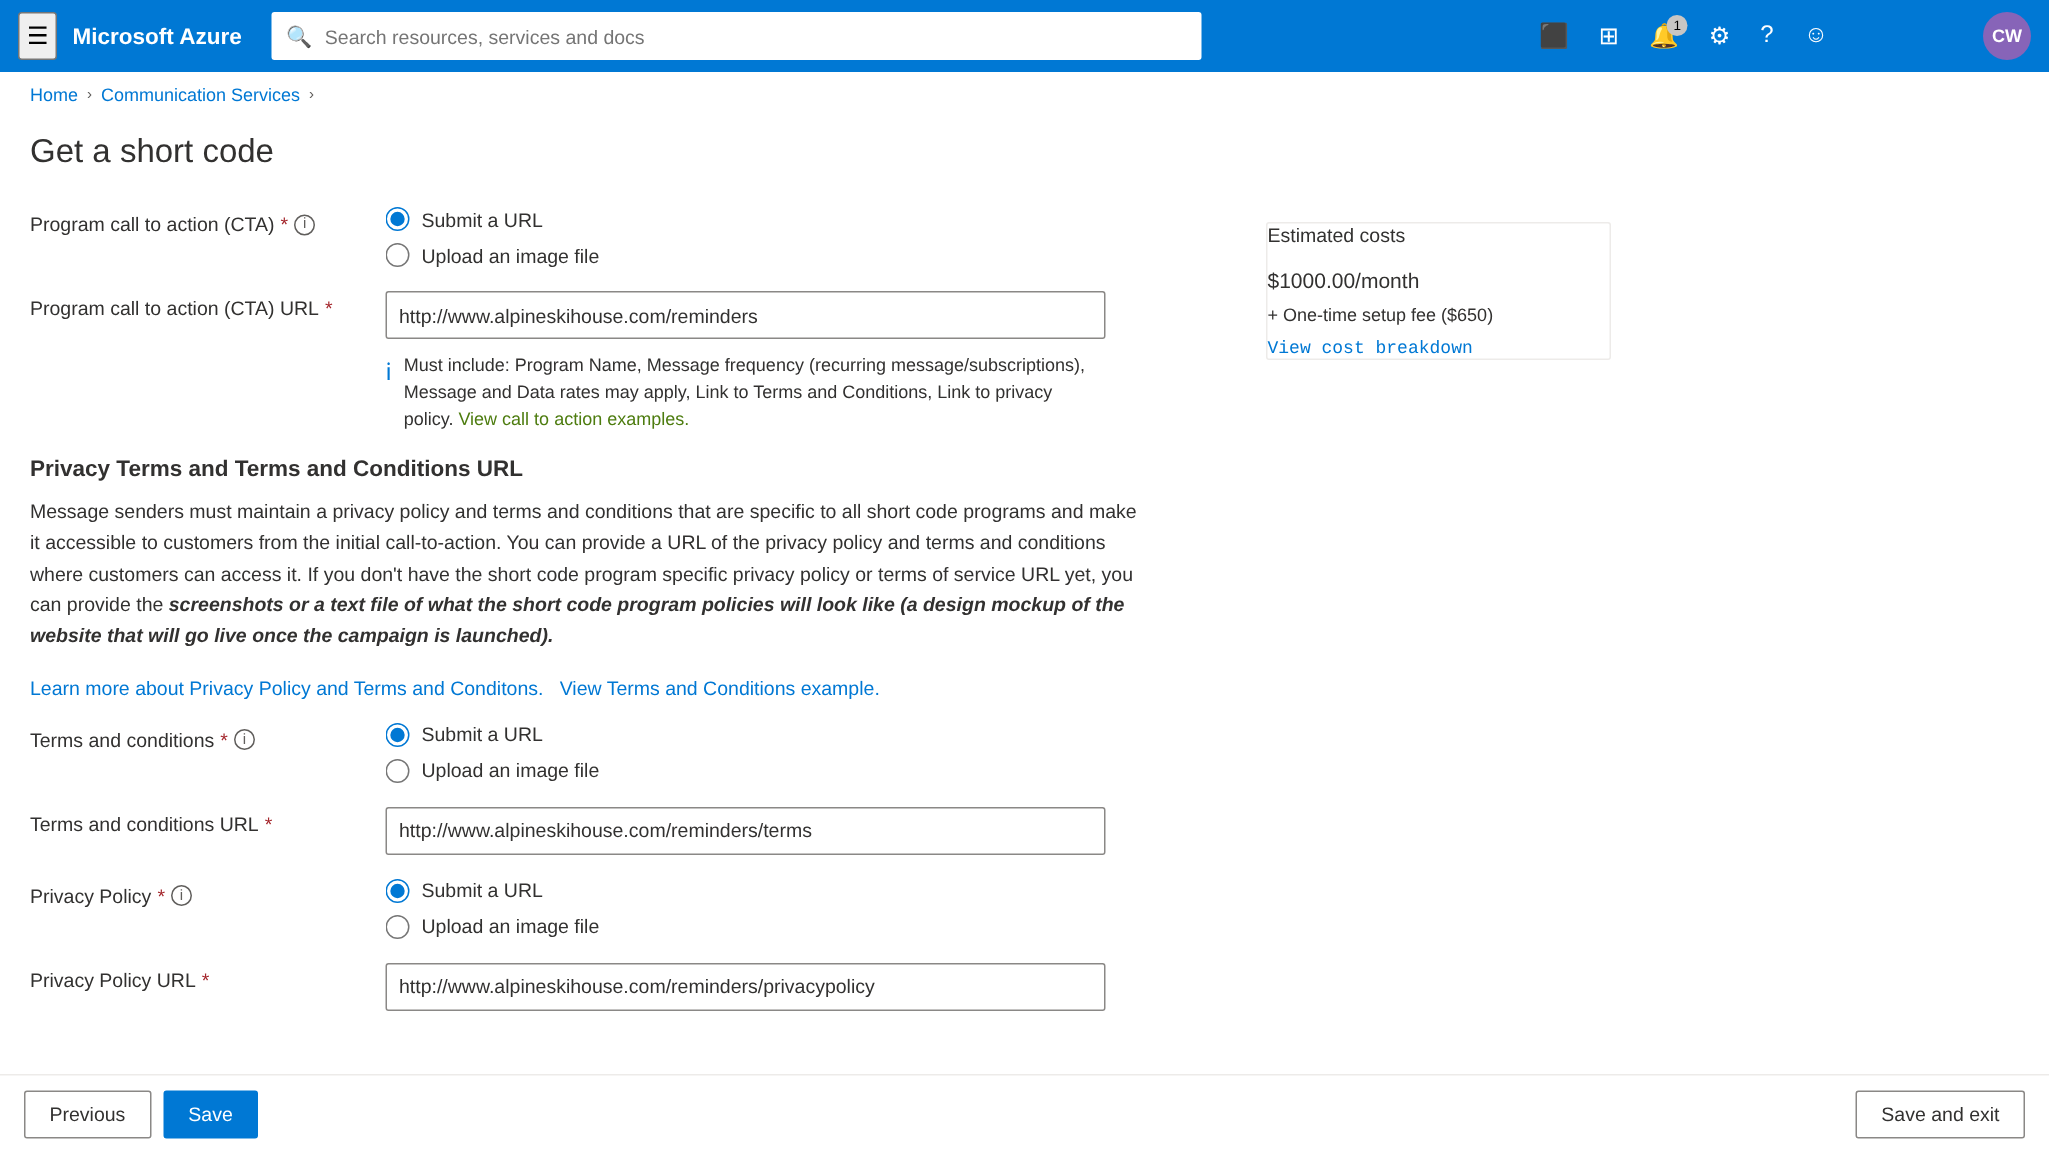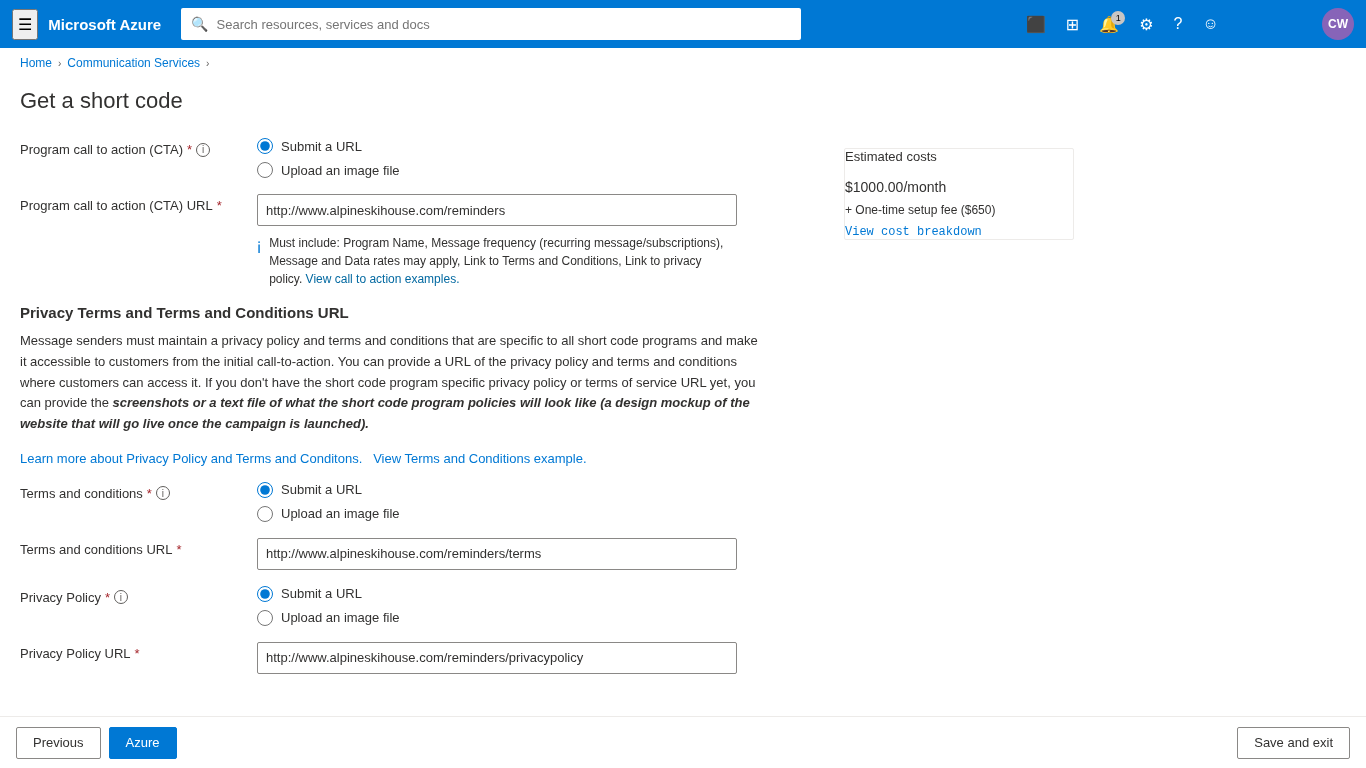--- a/index.html
+++ b/index.html
@@ -163,21 +163,21 @@
 
     .info-box {
       display: flex;
       align-items: flex-start;
       gap: 8px;
       max-width: 480px;
       margin-top: 8px;
     }
     .info-box-icon { color: #0078d4; font-size: 16px; flex-shrink: 0; margin-top: 2px; }
     .info-box-text { font-size: 12px; color: #323130; line-height: 1.5; }
-    .info-box-text a { color: #0369a1; text-decoration: none; }
+    .info-box-text a { color: #4d7c0f; text-decoration: none; }
 
     
     .section-title { font-size: 15px; font-weight: 600; color: #323130; margin-bottom: 10px; margin-top: 10px; }
     .section-desc { font-size: 13px; color: #323130; line-height: 1.6; margin-bottom: 16px; max-width: 740px; }
     .section-desc strong { font-style: italic; }
     .section-links { font-size: 13px; margin-bottom: 16px; }
     .section-links a { color: #0078d4; text-decoration: none; }
 
     
     .cost-box {
@@ -398,18 +398,18 @@
     </div>
     <div class="cost-setup">+ One-time setup fee ($650)</div>
     <a href="#" class="cost-link">View cost breakdown</a>
   </div>
 
 </div>
 
 <div class="footer">
   <div class="footer-left">
     <button class="btn-default">Previous</button>
-    <button class="btn-primary">Azure</button>
+    <button class="btn-primary">Save</button>
   </div>
   <div class="footer-right">
     <button class="btn-default">Save and exit</button>
   </div>
 </div>
 
 </body></html>

